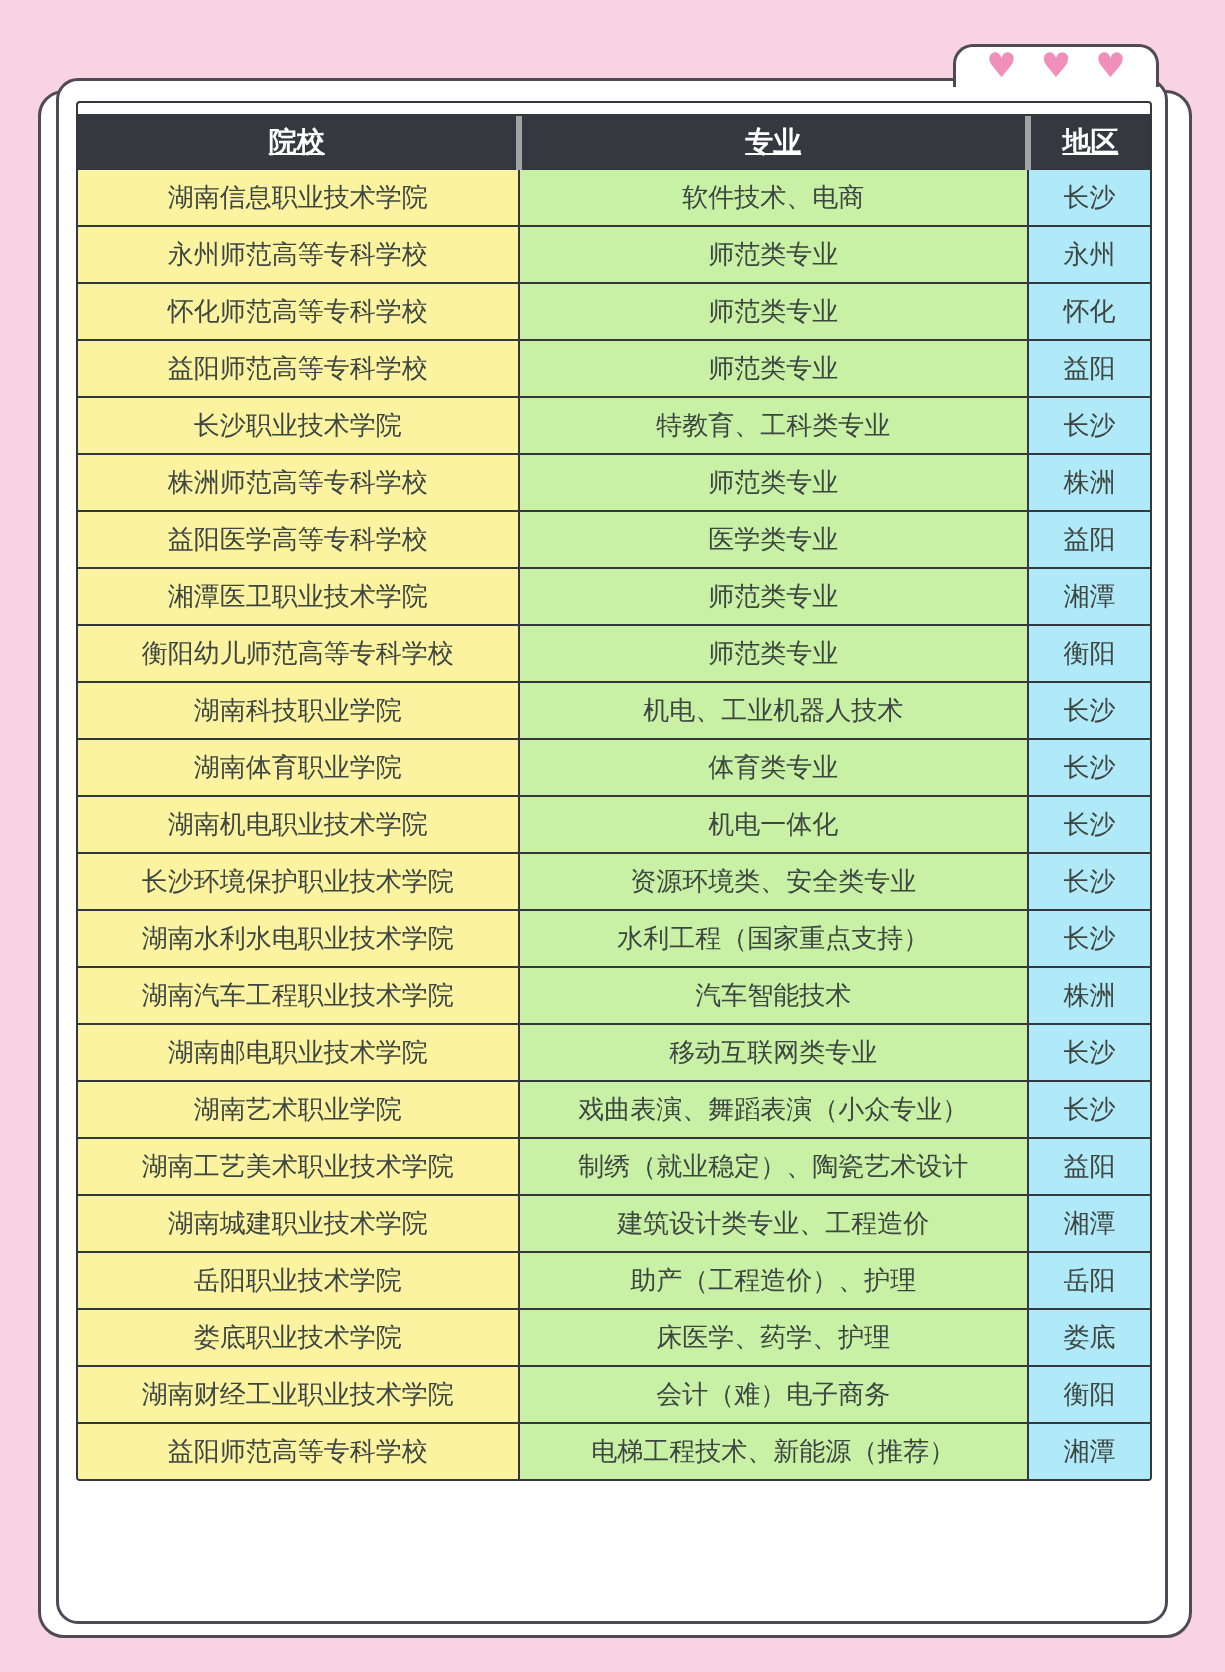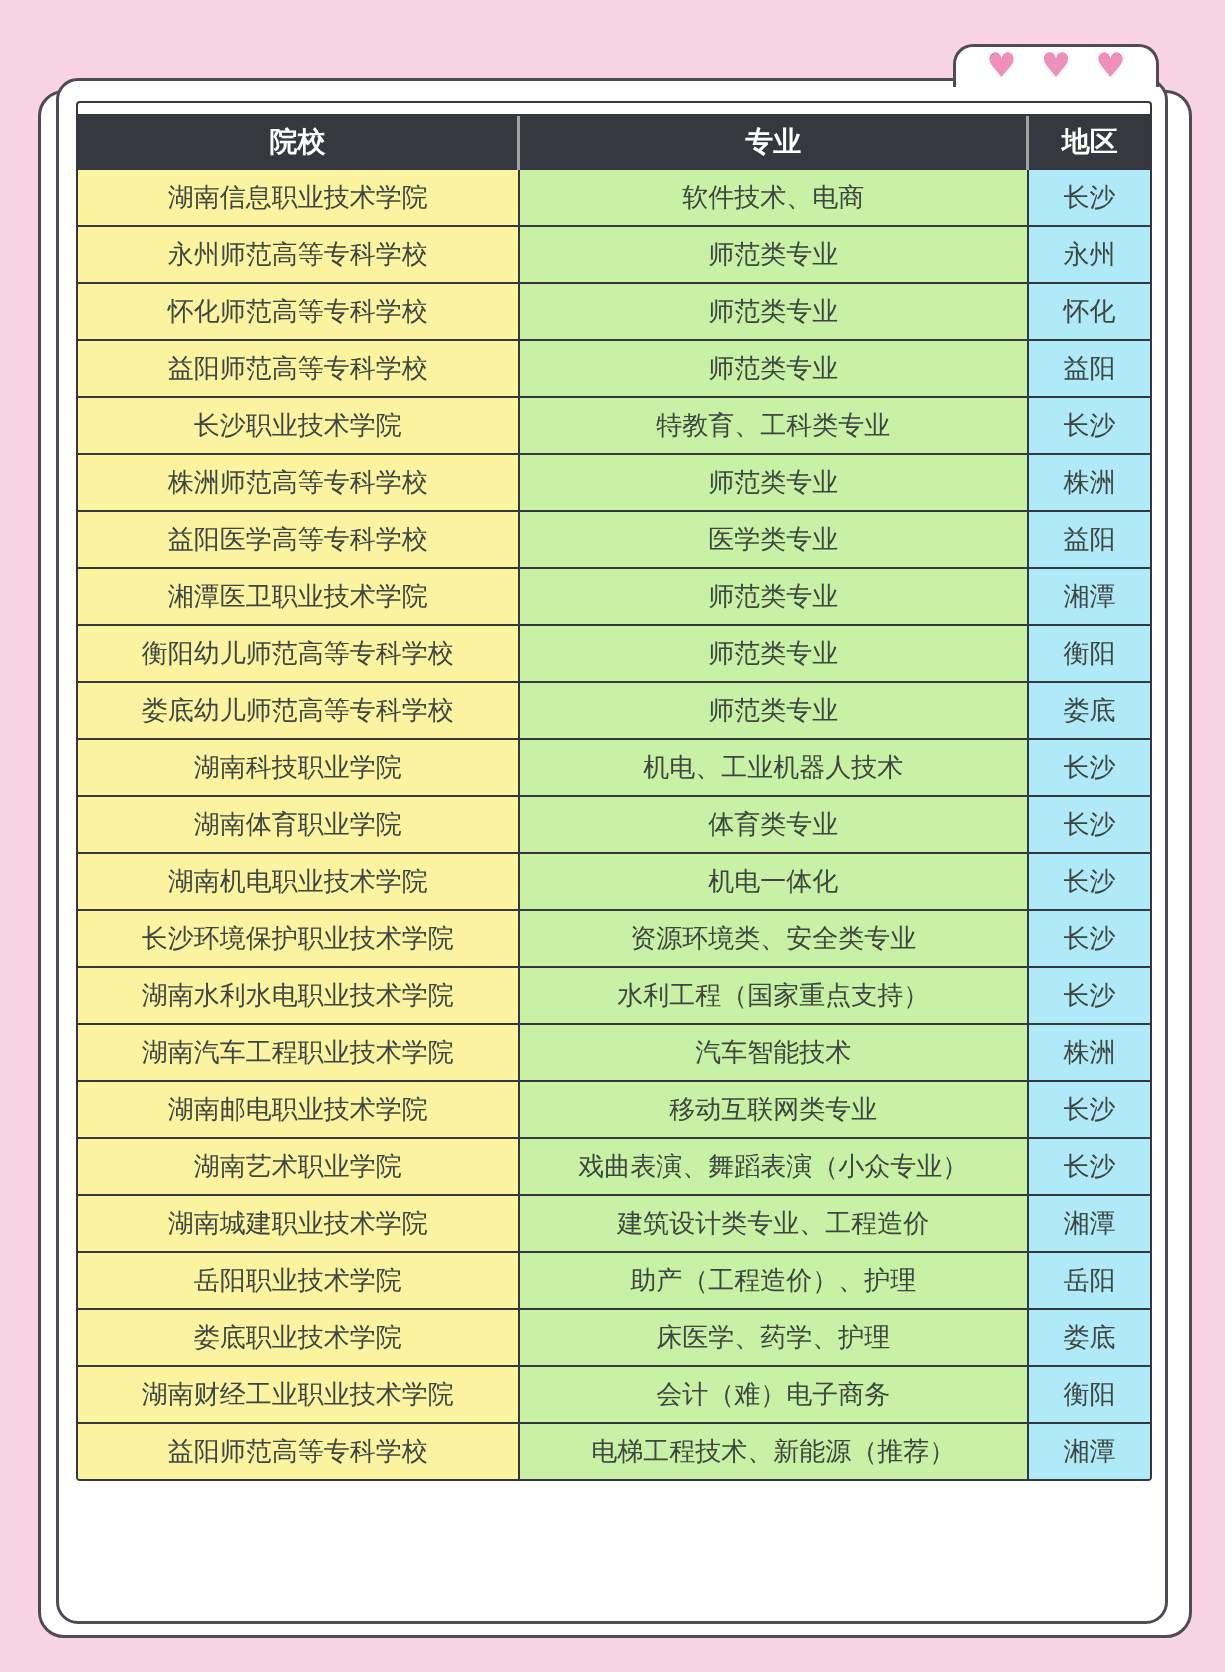--- a/index.html
+++ b/index.html
@@ -61,22 +61,23 @@
     border:hidden;
     table-layout:fixed;
   }
   table.tier th {
     background:#35393f;
     color:#ffffff;
     font-size:28px; font-weight:bold;
     height:50px;
     text-align:center;
     border:2px solid #35393f;
-  }
-  table.tier th + th { border-left:3px solid #a3a3a3; }
+    text-decoration:underline;
+  }
+  table.tier th + th { border-left:6px solid #a3a3a3; }
   table.tier td {
     height:53px;
     text-align:center;
     vertical-align:middle;
     font-size:26px;
     color:#3d4641;
     border:2px solid #34373d;
     overflow:hidden;
     white-space:nowrap;
   }
@@ -153,25 +154,20 @@
             <td class="col-school">湘潭医卫职业技术学院</td>
             <td class="col-major">师范类专业</td>
             <td class="col-region">湘潭</td>
           </tr>
           <tr>
             <td class="col-school">衡阳幼儿师范高等专科学校</td>
             <td class="col-major">师范类专业</td>
             <td class="col-region">衡阳</td>
           </tr>
           <tr>
-            <td class="col-school">娄底幼儿师范高等专科学校</td>
-            <td class="col-major">师范类专业</td>
-            <td class="col-region">娄底</td>
-          </tr>
-          <tr>
             <td class="col-school">湖南科技职业学院</td>
             <td class="col-major">机电、工业机器人技术</td>
             <td class="col-region">长沙</td>
           </tr>
           <tr>
             <td class="col-school">湖南体育职业学院</td>
             <td class="col-major">体育类专业</td>
             <td class="col-region">长沙</td>
           </tr>
           <tr>
@@ -198,20 +194,25 @@
             <td class="col-school">湖南邮电职业技术学院</td>
             <td class="col-major">移动互联网类专业</td>
             <td class="col-region">长沙</td>
           </tr>
           <tr>
             <td class="col-school">湖南艺术职业学院</td>
             <td class="col-major">戏曲表演、舞蹈表演（小众专业）</td>
             <td class="col-region">长沙</td>
           </tr>
           <tr>
+            <td class="col-school">湖南工艺美术职业技术学院</td>
+            <td class="col-major">制绣（就业稳定）、陶瓷艺术设计</td>
+            <td class="col-region">益阳</td>
+          </tr>
+          <tr>
             <td class="col-school">湖南城建职业技术学院</td>
             <td class="col-major">建筑设计类专业、工程造价</td>
             <td class="col-region">湘潭</td>
           </tr>
           <tr>
             <td class="col-school">岳阳职业技术学院</td>
             <td class="col-major">助产（工程造价）、护理</td>
             <td class="col-region">岳阳</td>
           </tr>
           <tr>

